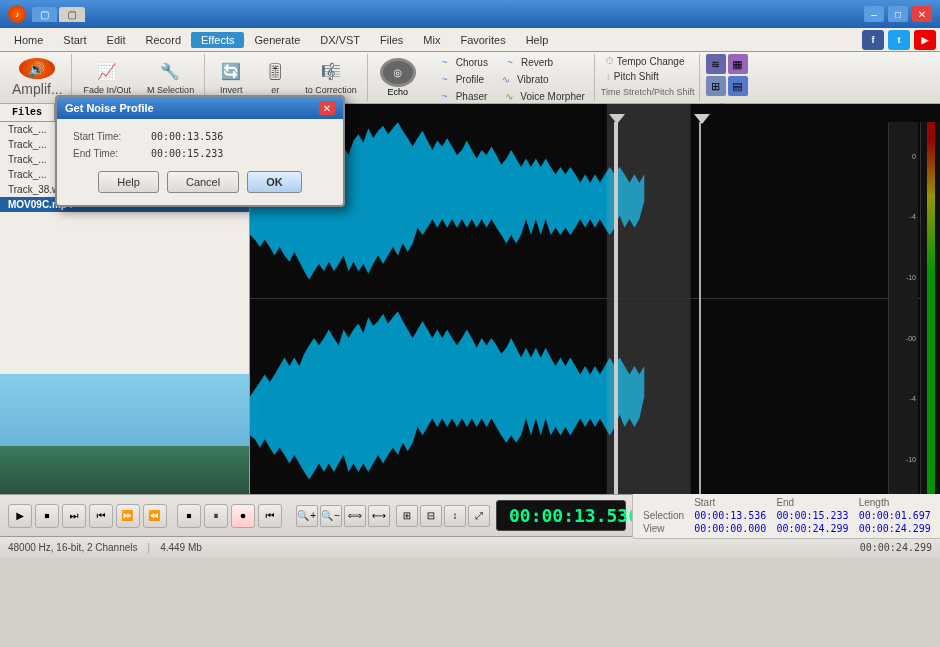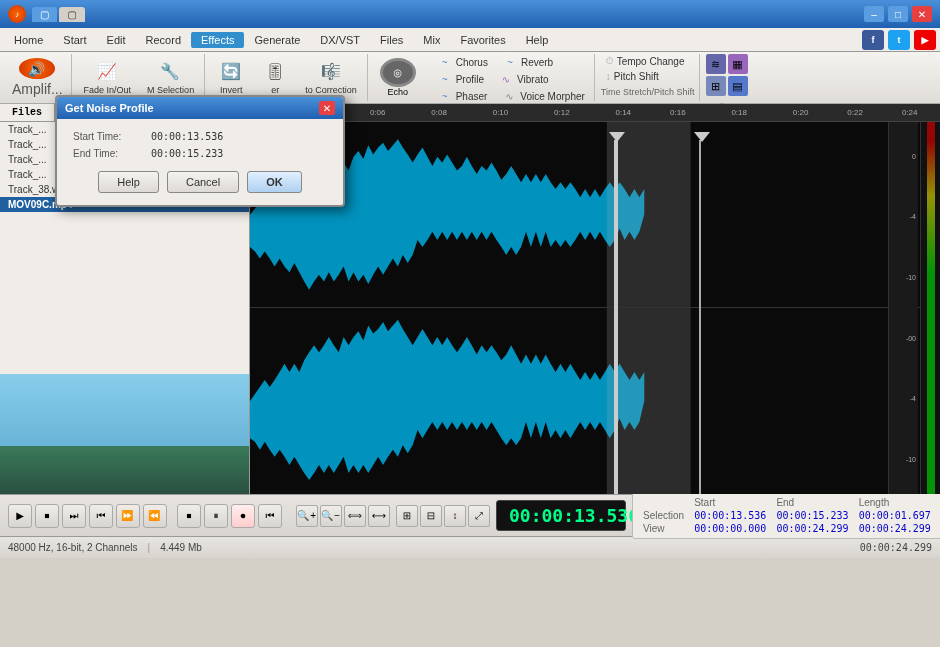--- a/index.html
+++ b/index.html
@@ -251,36 +251,20 @@
       <div class="preview-video">
 
         <div style="width:100%;height:60%;background:linear-gradient(180deg,#87ceeb,#6ab4d8);"></div>
         <div style="width:100%;height:40%;background:linear-gradient(180deg,#3a7a5a,#2a5040);"></div>
       </div>
     </div>
   </div>
 
   <div class="waveform-container">
 
-    <div class="time-ruler">
-      <div style="position:relative;width:100%;height:100%;display:flex;align-items:center;">
-        <span class="ruler-mark" style="left:2px;">nms</span>
-        <span class="ruler-mark" style="left:8%;">0:04</span>
-        <span class="ruler-mark" style="left:17%;">0:06</span>
-        <span class="ruler-mark" style="left:26%;">0:08</span>
-        <span class="ruler-mark" style="left:35%;">0:10</span>
-        <span class="ruler-mark" style="left:44%;">0:12</span>
-        <span class="ruler-mark" style="left:53%;">0:14</span>
-        <span class="ruler-mark" style="left:61%;">0:16</span>
-        <span class="ruler-mark" style="left:70%;">0:18</span>
-        <span class="ruler-mark" style="left:79%;">0:20</span>
-        <span class="ruler-mark" style="left:87%;">0:22</span>
-        <span class="ruler-mark" style="left:95%;">0:24</span>
-      </div>
-    </div>
 
     <div class="waveform-area">
 
       <div class="waveform-track">
         <svg class="waveform-canvas" viewBox="0 0 700 160" preserveAspectRatio="none">
 
           <rect width="700" height="160" fill="#0a0a0a"></rect>
 
           <path d="M0,80 
             L5,75 L10,70 L15,65 L20,72 L25,68 L30,60 L35,55 L40,62 L45,58 L50,65

